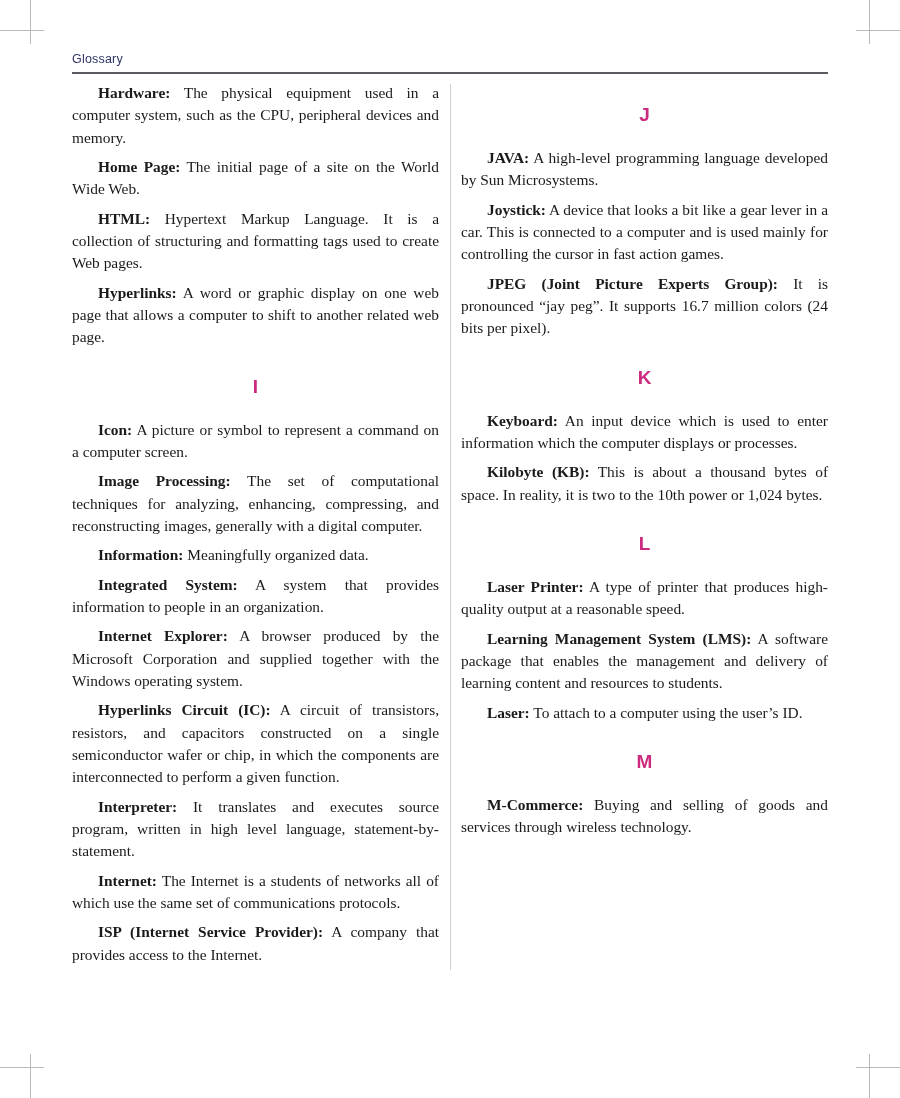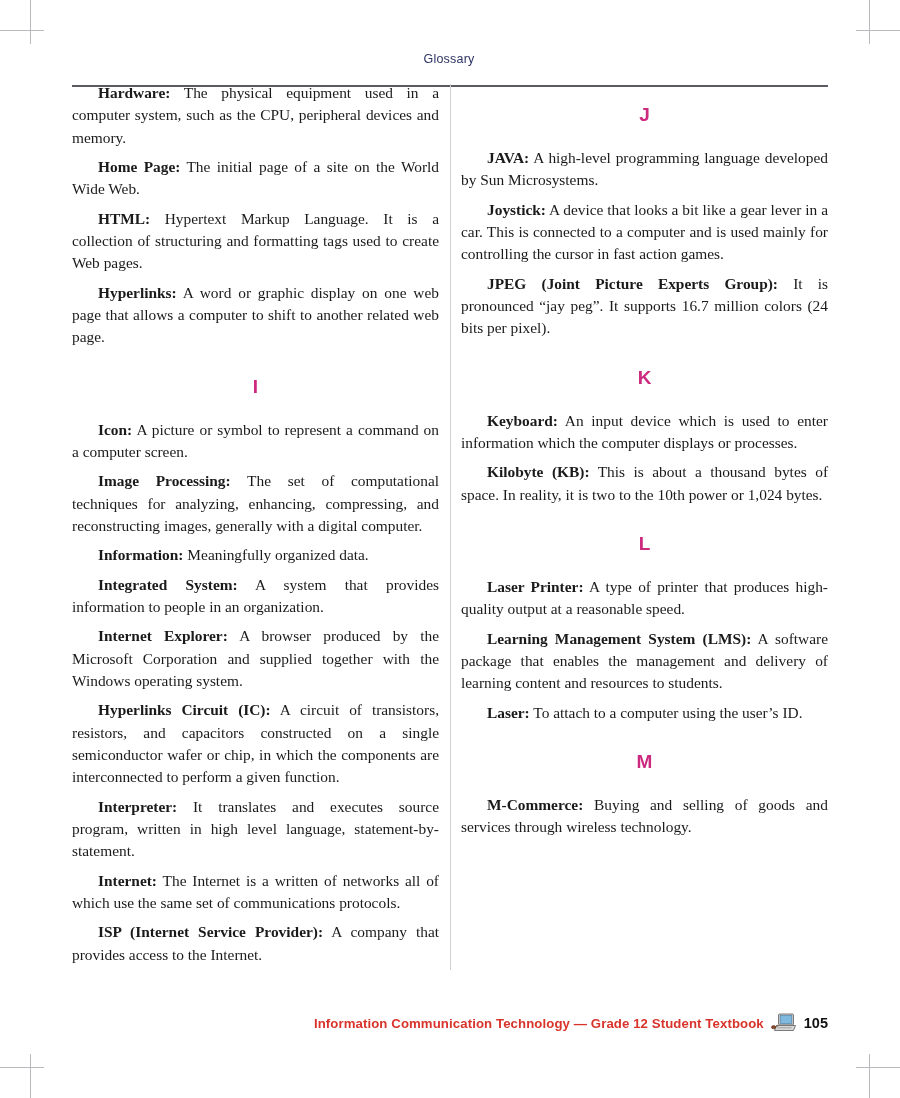--- a/index.html
+++ b/index.html
@@ -54,24 +54,24 @@
   .header {
     position: absolute;
     left: 72px;
     right: 72px;
     top: 52px;
   }
   .header-title {
     font-family: "Liberation Sans", "DejaVu Sans", sans-serif;
     font-size: 12.5px;
     color: #2e3464;
-    text-align: center;
+    text-align: left;
     letter-spacing: 0.2px;
     padding-right: 2px;
-    padding-bottom: 19px;
+    padding-bottom: 6px;
   }
   .header-rule {
     height: 2px;
     background: #5a5a62;
   }
 
   
   .columns {
     position: absolute;
     left: 72px;
@@ -193,48 +193,34 @@
         <p class="entry"><span class="term">HTML:</span> <span class="def">Hypertext Markup Language. It is a collection of structuring and formatting tags used to create Web pages.</span></p>
         <p class="entry"><span class="term">Hyperlinks:</span> <span class="def">A word or graphic display on one web page that allows a computer to shift to another related web page.</span></p>
         <div class="letter">I</div>
         <p class="entry"><span class="term">Icon:</span> <span class="def">A picture or symbol to represent a command on a computer screen.</span></p>
         <p class="entry"><span class="term">Image Processing:</span> <span class="def">The set of computational techniques for analyzing, enhancing, compressing, and reconstructing images, generally with a digital computer.</span></p>
         <p class="entry"><span class="term">Information:</span> <span class="def">Meaningfully organized data.</span></p>
         <p class="entry"><span class="term">Integrated System:</span> <span class="def">A system that provides information to people in an organization.</span></p>
         <p class="entry"><span class="term">Internet Explorer:</span> <span class="def">A browser produced by the Microsoft Corporation and supplied together with the Windows operating system.</span></p>
         <p class="entry"><span class="term">Hyperlinks Circuit (IC):</span> <span class="def">A circuit of transistors, resistors, and capacitors constructed on a single semiconductor wafer or chip, in which the components are interconnected to perform a given function.</span></p>
         <p class="entry"><span class="term">Interpreter:</span> <span class="def">It translates and executes source program, written in high level language, statement-by-statement.</span></p>
-        <p class="entry"><span class="term">Internet:</span> <span class="def">The Internet is a written of networks all of which use the same set of communications protocols.</span></p>
+        <p class="entry"><span class="term">Internet:</span> <span class="def">The Internet is a students of networks all of which use the same set of communications protocols.</span></p>
         <p class="entry"><span class="term">ISP (Internet Service Provider):</span> <span class="def">A company that provides access to the Internet.</span></p>
       </div>
     <div class="col col-right" id="col-right">
         <div class="letter first-of-col">J</div>
         <p class="entry"><span class="term">JAVA:</span> <span class="def">A high-level programming language developed by Sun Microsystems.</span></p>
         <p class="entry"><span class="term">Joystick:</span> <span class="def">A device that looks a bit like a gear lever in a car. This is connected to a computer and is used mainly for controlling the cursor in fast action games.</span></p>
         <p class="entry"><span class="term">JPEG (Joint Picture Experts Group):</span> <span class="def">It is pronounced “jay peg”. It supports 16.7 million colors (24 bits per pixel).</span></p>
         <div class="letter">K</div>
         <p class="entry"><span class="term">Keyboard:</span> <span class="def">An input device which is used to enter information which the computer displays or processes.</span></p>
         <p class="entry"><span class="term">Kilobyte (KB):</span> <span class="def">This is about a thousand bytes of space. In reality, it is two to the 10th power or 1,024 bytes.</span></p>
         <div class="letter">L</div>
         <p class="entry"><span class="term">Laser Printer:</span> <span class="def">A type of printer that produces high-quality output at a reasonable speed.</span></p>
         <p class="entry"><span class="term">Learning Management System (LMS):</span> <span class="def">A software package that enables the management and delivery of learning content and resources to students.</span></p>
         <p class="entry"><span class="term">Laser:</span> <span class="def">To attach to a computer using the user’s ID.</span></p>
         <div class="letter">M</div>
         <p class="entry"><span class="term">M-Commerce:</span> <span class="def">Buying and selling of goods and services through wireless technology.</span></p>
       </div>
   </div>
 
-  <div class="footer">
-    <div class="footer-text">Information Communication Technology — Grade 12 Student Textbook</div>
-    <span class="footer-icon">
-      <svg viewBox="0 0 26 22" width="26" height="22" aria-hidden="true">
-        <rect x="7.5" y="2" width="15" height="11" rx="1" fill="#c9c9c9" stroke="#6e6e6e" stroke-width="0.9"></rect>
-        <rect x="9.2" y="3.5" width="11.6" height="8" fill="#7fb9e0" stroke="#4a7fa5" stroke-width="0.6"></rect>
-        <path d="M5.5 13.5 H24.5 L22.5 18.5 H3.5 Z" fill="#d7d7d7" stroke="#6e6e6e" stroke-width="0.9"></path>
-        <rect x="6.5" y="15" width="14" height="1.4" fill="#b0b0b0"></rect>
-        <ellipse cx="2.6" cy="15.2" rx="2.1" ry="1.6" fill="#8b4a2b" stroke="#5d2f18" stroke-width="0.6"></ellipse>
-        <path d="M4.3 14.6 Q6.4 13.6 7.2 14.0" fill="none" stroke="#5d2f18" stroke-width="0.7"></path>
-      </svg>
-    </span>
-    <div class="footer-page">105</div>
-  </div>
 
 </div>
 
 </body></html>

